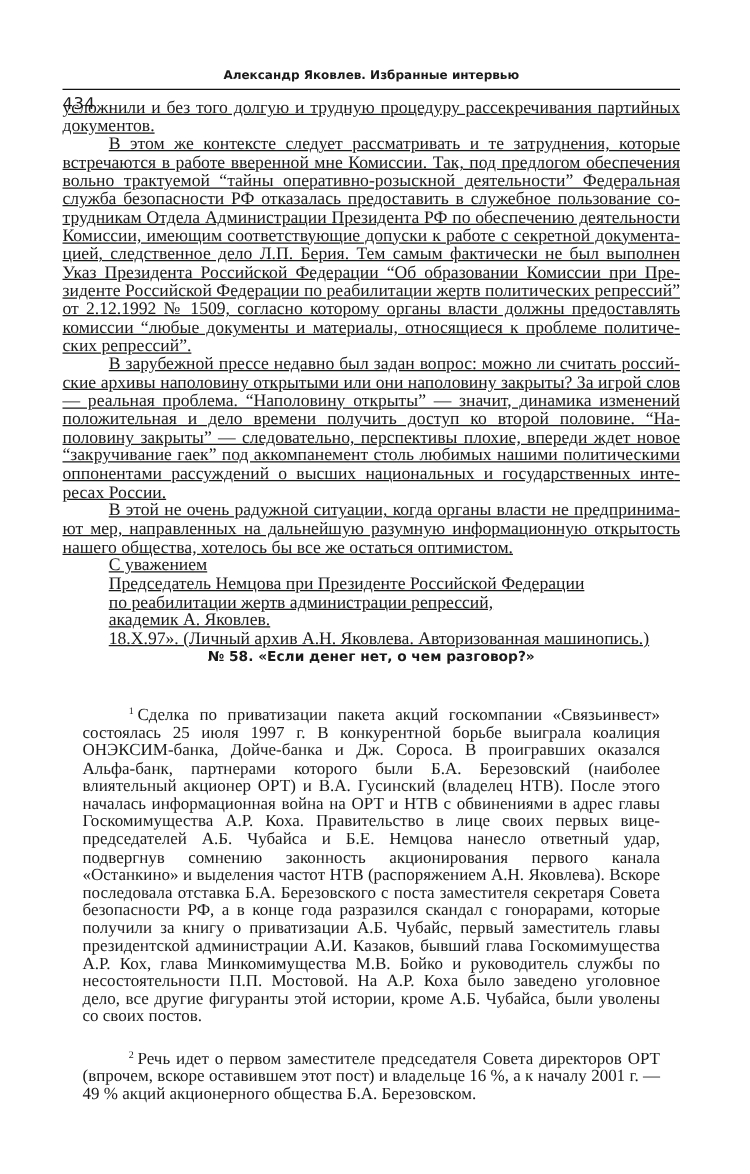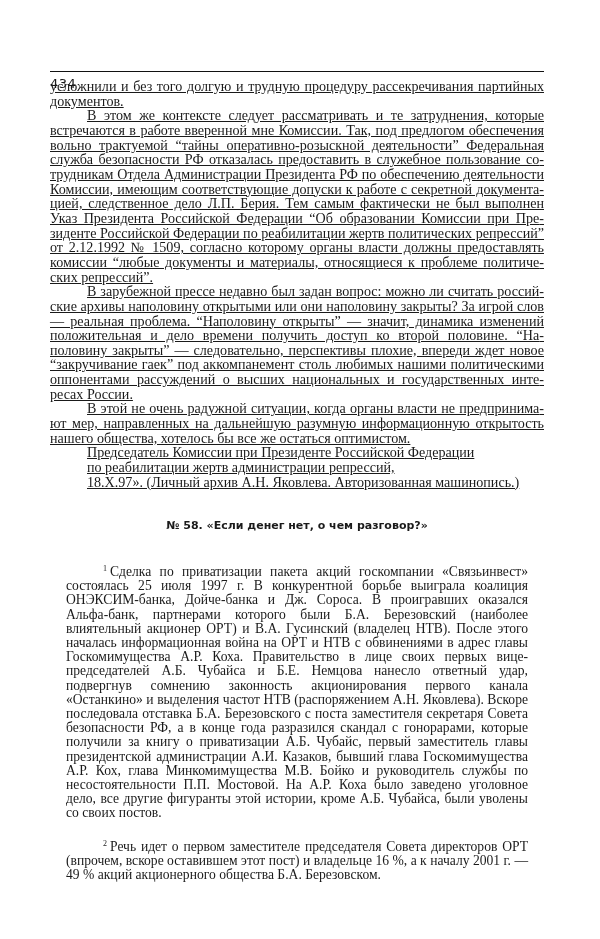--- a/index.html
+++ b/index.html
@@ -32,30 +32,33 @@
   .notes p { margin: 16px; text-indent: 37px; }
   .notes sup { font-size: 8px; vertical-align: 5px; margin-right: 3px; }
 </style>
 </head>
 <body>
 
 <div class="page">
 
   <div class="running-head">
     <span class="page-num">434</span>
+    <div class="head-title">Александр Яковлев. Избранные интервью</div>
   </div>
 
   <div class="body-text">
     <p class="cont">усложнили и без того долгую и трудную процедуру рассекречивания партийных документов.</p>
     <p>В этом же контексте следует рассматривать и те затруднения, которые встречаются в работе вверенной мне Комиссии. Так, под предлогом обеспечения вольно трактуемой “тайны оперативно-розыскной деятельности” Федеральная служба безопасности РФ отказалась предоставить в служебное пользование со­трудникам Отдела Администрации Президента РФ по обеспечению деятельности Комиссии, имеющим соответствующие допуски к работе с секретной документа­цией, следственное дело Л.П. Берия. Тем самым фактически не был выполнен Указ Президента Российской Федерации “Об образовании Комиссии при Пре­зиденте Российской Федерации по реабилитации жертв политических репрессий” от 2.12.1992 № 1509, согласно которому органы власти должны предоставлять комиссии “любые документы и материалы, относящиеся к проблеме политиче­ских репрессий”.</p>
     <p>В зарубежной прессе недавно был задан вопрос: можно ли считать россий­ские архивы наполовину открытыми или они наполовину закрыты? За игрой слов — реальная проблема. “Наполовину открыты” — значит, динамика измене­ний положительная и дело времени получить доступ ко второй половине. “На­половину закрыты” — следовательно, перспективы плохие, впереди ждет новое “закручивание гаек” под аккомпанемент столь любимых нашими политически­ми оппонентами рассуждений о высших национальных и государственных инте­ресах России.</p>
     <p>В этой не очень радужной ситуации, когда органы власти не предпринима­ют мер, направленных на дальнейшую разумную информационную открытость нашего общества, хотелось бы все же остаться оптимистом.</p>
     <div class="sig">
-      <div>Председатель Комиссии при Президенте Российской Федерации</div>
+      <div>С уважением</div>
+      <div>Председатель Немцова при Президенте Российской Федерации</div>
       <div>по реабилитации жертв администрации репрессий,</div>
+      <div>академик А. Яковлев.</div>
       <div>18.X.97». (Личный архив А.Н. Яковлева. Авторизованная машинопись.)</div>
     </div>
   </div>
 
   <div class="section-title">№ 58. «Если денег нет, о чем разговор?»</div>
 
   <div class="notes">
     <p><sup>1</sup><span>Сделка по приватизации пакета акций госкомпании «Связьинвест» состоя­лась 25 июля 1997 г. В конкурентной борьбе выиграла коалиция ОНЭКСИМ-банка, Дойче-банка и Дж. Сороса. В проигравших оказался Альфа-банк, партне­рами которого были Б.А. Березовский (наиболее влиятельный акционер ОРТ) и В.А. Гусинский (владелец НТВ). После этого началась информационная война на ОРТ и НТВ с обвинениями в адрес главы Госкомимущества А.Р. Коха. Пра­вительство в лице своих первых вице-председателей А.Б. Чубайса и Б.Е. Немцова нанесло ответный удар, подвергнув сомнению законность акционирования первого канала «Останкино» и выделения частот НТВ (распоряжением А.Н. Яковлева). Вскоре последовала отставка Б.А. Березовского с поста заместителя секретаря Сове­та безопасности РФ, а в конце года разразился скандал с гонорарами, которые получили за книгу о приватизации А.Б. Чубайс, первый заместитель главы прези­дентской администрации А.И. Казаков, бывший глава Госкомимущества А.Р. Кох, глава Минкомимущества М.В. Бойко и руководитель службы по несостоятельно­сти П.П. Мостовой. На А.Р. Коха было заведено уголовное дело, все другие фигу­ранты этой истории, кроме А.Б. Чубайса, были уволены со своих постов.</span></p>
     <p><sup>2</sup><span>Речь идет о первом заместителе председателя Совета директоров ОРТ (впро­чем, вскоре оставившем этот пост) и владельце 16 %, а к началу 2001 г. — 49 % акций акционерного общества Б.А. Березовском.</span></p>
   </div>

